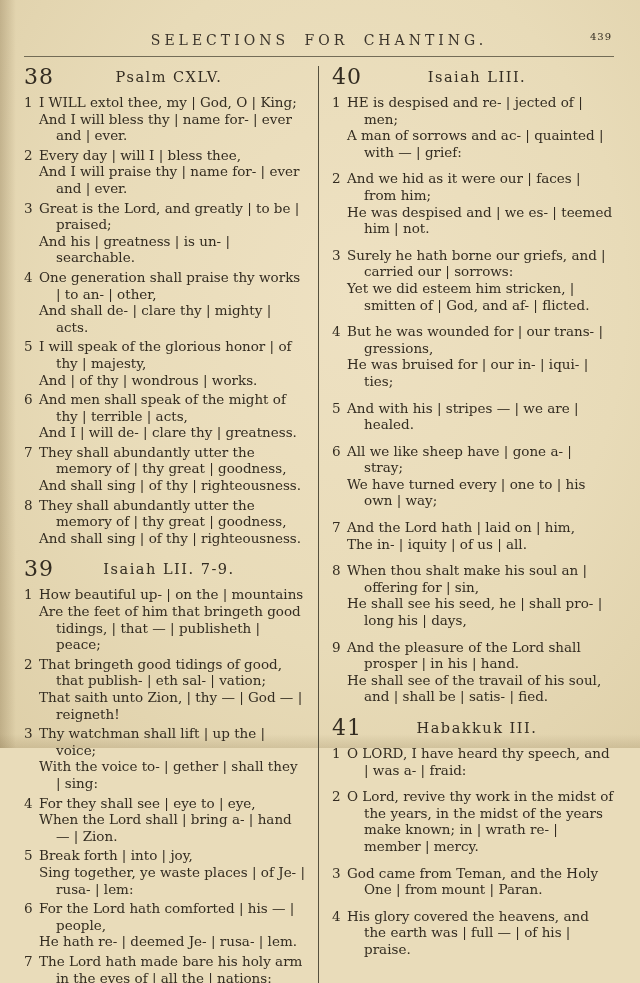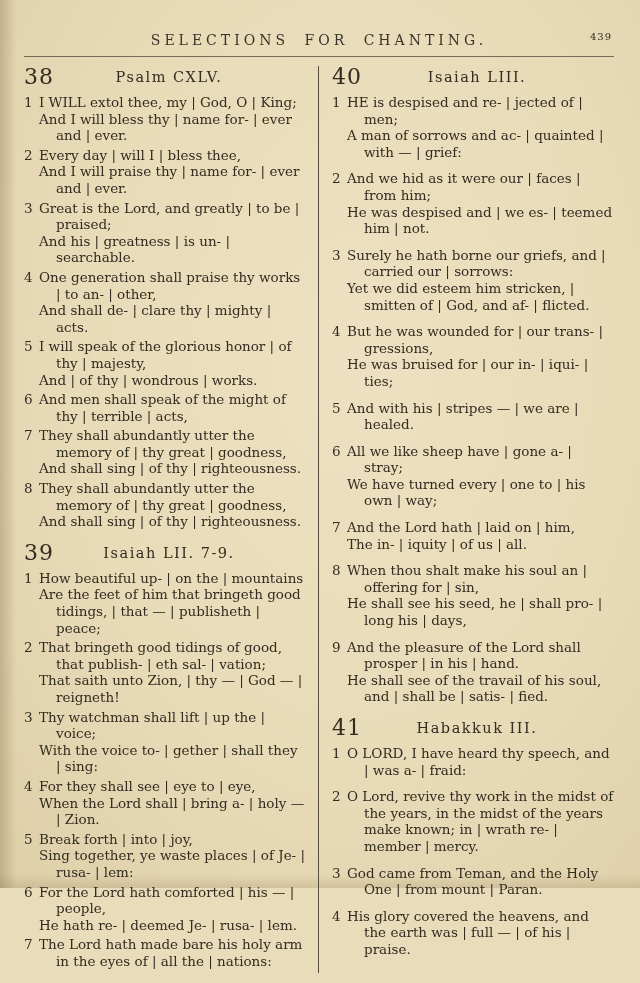--- a/index.html
+++ b/index.html
@@ -9,21 +9,21 @@
   }
   * { margin: 0; padding: 0; box-sizing: border-box; }
   html, body { width: 640px; height: 983px; }
   body {
     font-family: "DejaVu Serif", "Liberation Serif", serif;
     color: var(--ink);
     overflow: hidden;
     background: var(--paper);
   }
   .page {
-    width: 640px; height: 888px;
+    width: 640px; height: 748px;
     padding: 30px 26px 0 24px;
     background:
       linear-gradient(90deg, rgba(110,88,50,0.28) 0px, rgba(110,88,50,0.0) 16px),
       linear-gradient(0deg, rgba(120,98,58,0.18) 0px, rgba(120,98,58,0.0) 14px),
       radial-gradient(ellipse at 55% 40%, #eee1c2 0%, #e8dbb8 55%, #decfa8 100%);
     position: relative;
   }
   .header {
     position: relative;
     text-align: center;
@@ -117,20 +117,21 @@
             <div class="half">And shall de- | clare thy | mighty | acts.</div>
           </div>
           <div class="verse">
             <span class="vnum">5</span>
             <div class="half">I will speak of the glorious honor | of thy | majesty,</div>
             <div class="half">And | of thy | wondrous | works.</div>
           </div>
           <div class="verse">
             <span class="vnum">6</span>
             <div class="half">And men shall speak of the might of thy | terrible | acts,</div>
+            <div class="half">And I | will de- | clare thy | greatness.</div>
           </div>
           <div class="verse">
             <span class="vnum">7</span>
             <div class="half">They shall abundantly utter the memory of | thy great | goodness,</div>
             <div class="half">And shall sing | of thy | righteousness.</div>
           </div>
           <div class="verse">
             <span class="vnum">8</span>
             <div class="half">They shall abundantly utter the memory of | thy great | goodness,</div>
             <div class="half">And shall sing | of thy | righteousness.</div>
@@ -152,21 +153,21 @@
             <div class="half">That saith unto Zion, | thy — | God — | reigneth!</div>
           </div>
           <div class="verse">
             <span class="vnum">3</span>
             <div class="half">Thy watchman shall lift | up the | voice;</div>
             <div class="half">With the voice to- | gether | shall they | sing:</div>
           </div>
           <div class="verse">
             <span class="vnum">4</span>
             <div class="half">For they shall see | eye to | eye,</div>
-            <div class="half">When the Lord shall | bring a- | holy — | Zion.</div>
+            <div class="half">When the Lord shall | bring a- | hand — | Zion.</div>
           </div>
           <div class="verse">
             <span class="vnum">5</span>
             <div class="half">Break forth | into | joy,</div>
             <div class="half">Sing together, ye waste places | of Je- | rusa- | lem:</div>
           </div>
           <div class="verse">
             <span class="vnum">6</span>
             <div class="half">For the Lord hath comforted | his — | people,</div>
             <div class="half">He hath re- | deemed Je- | rusa- | lem.</div>

